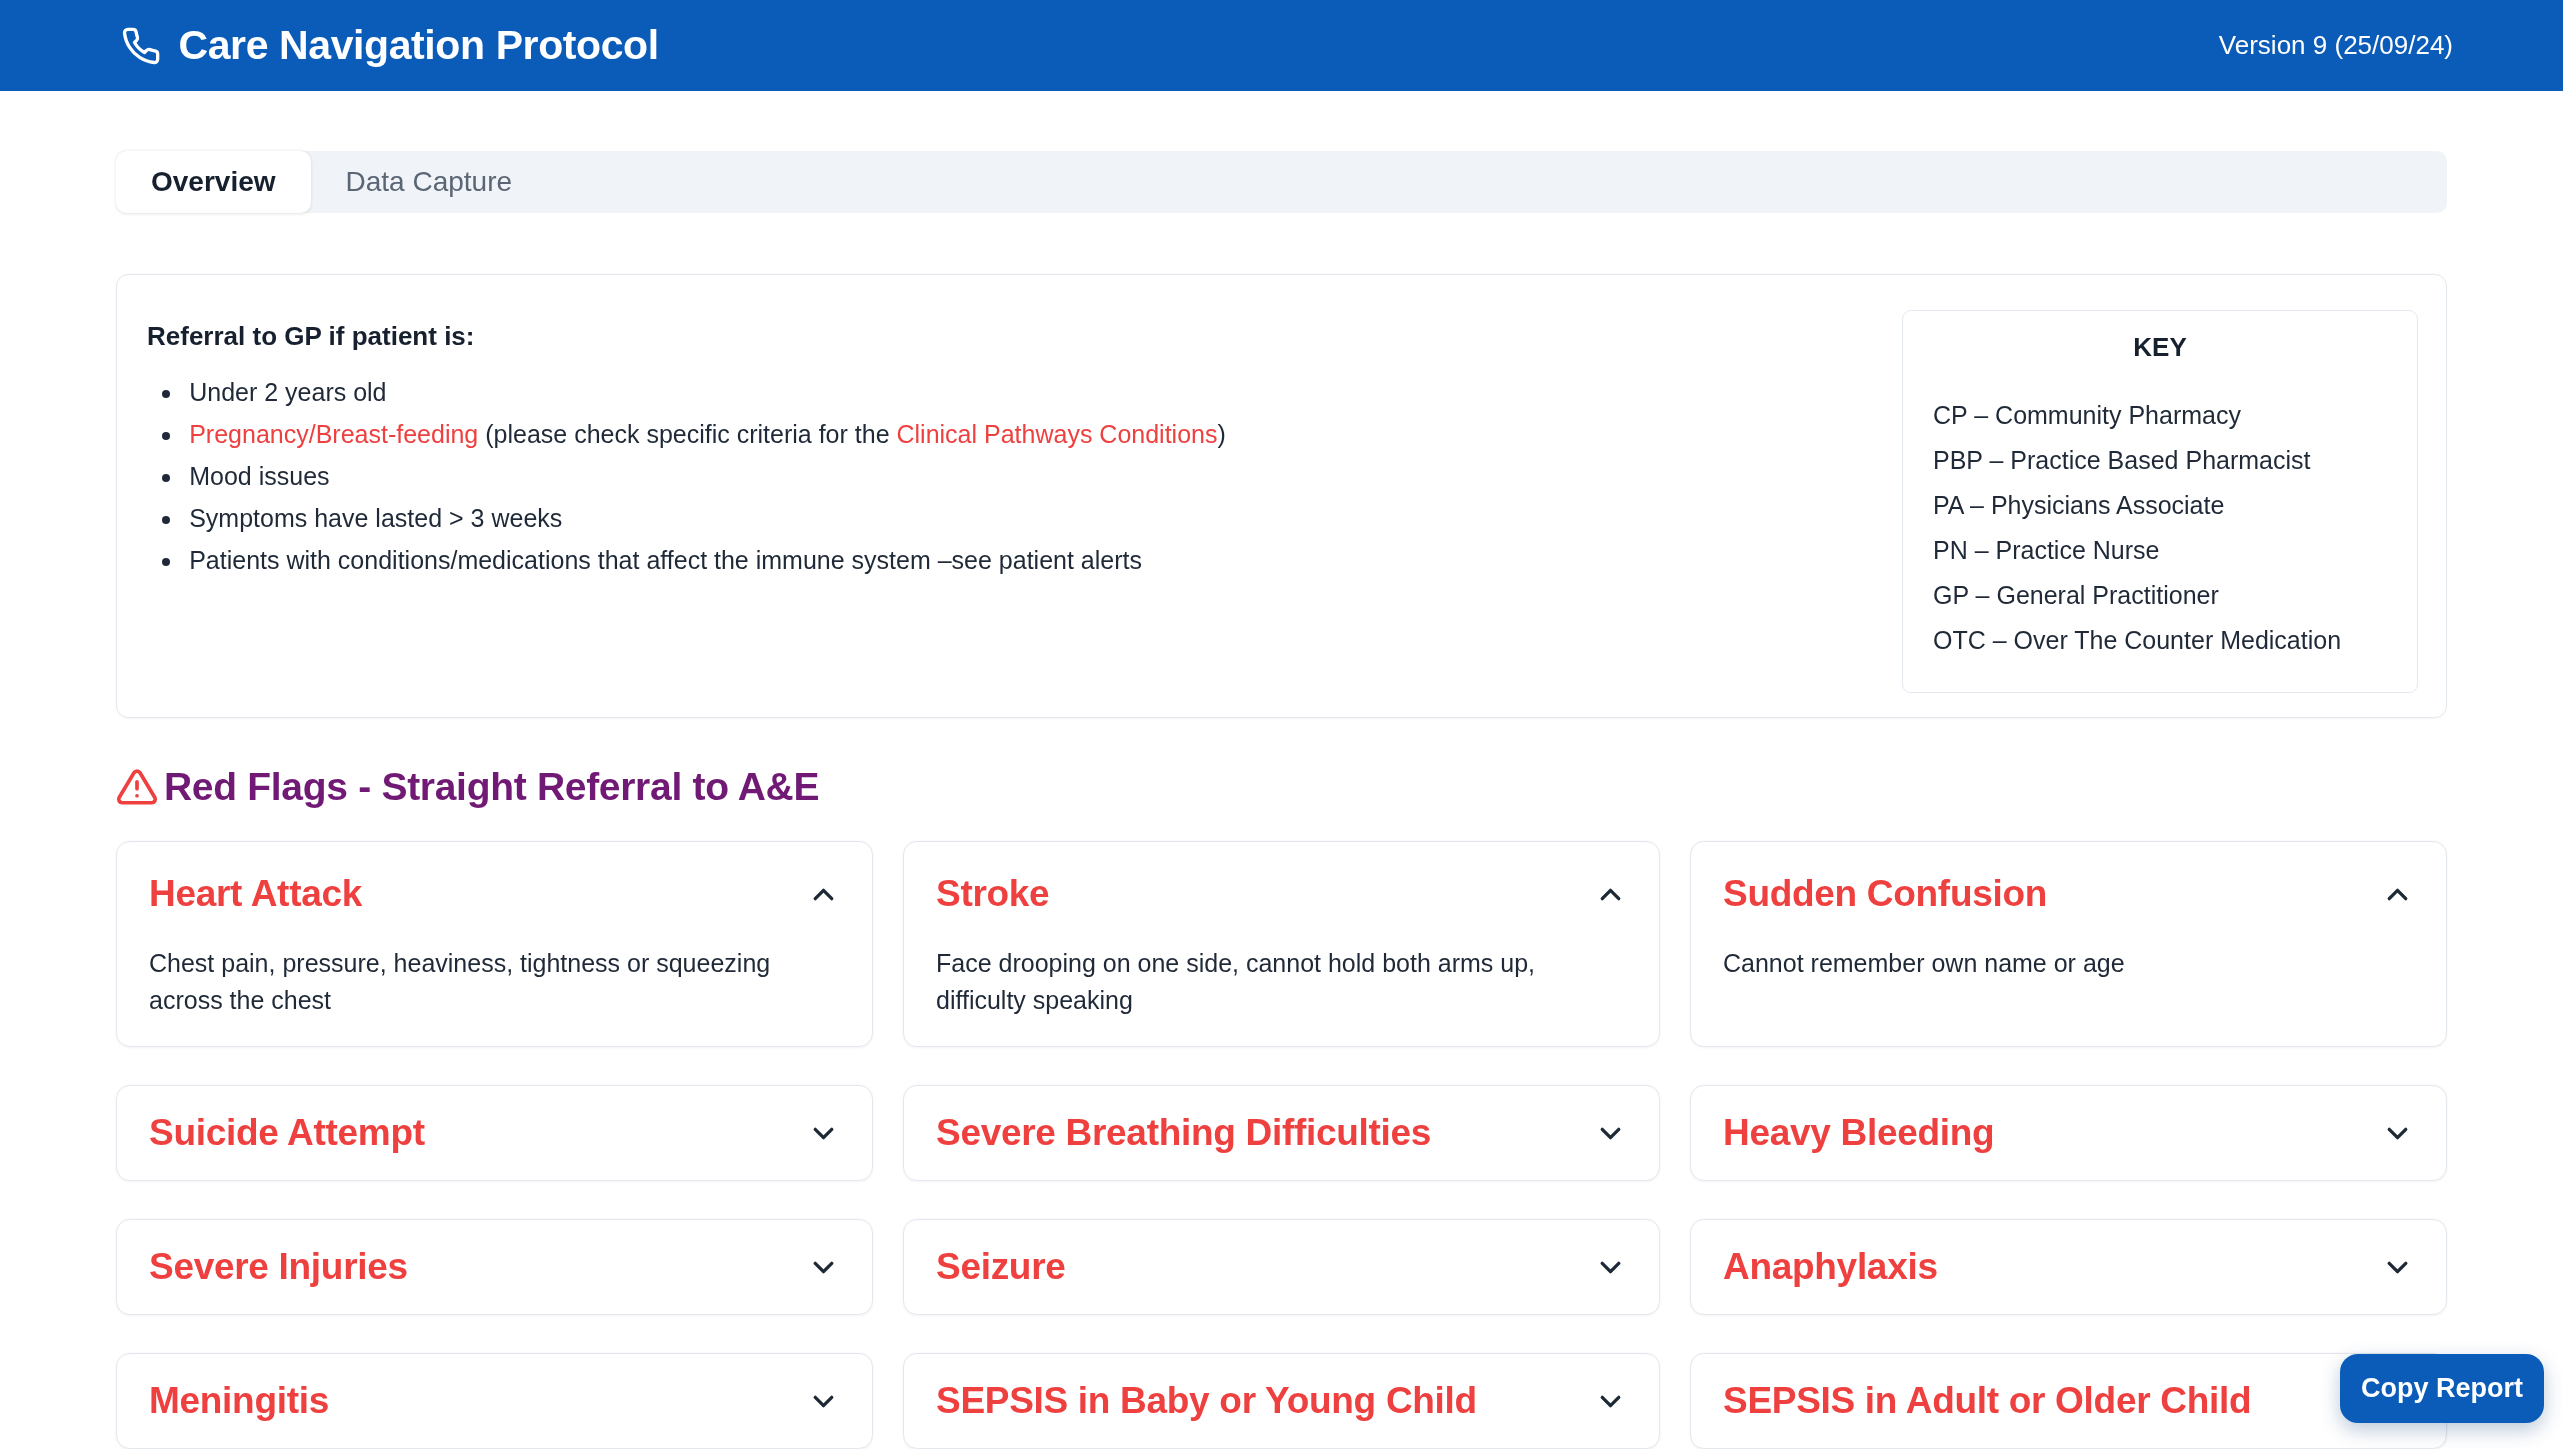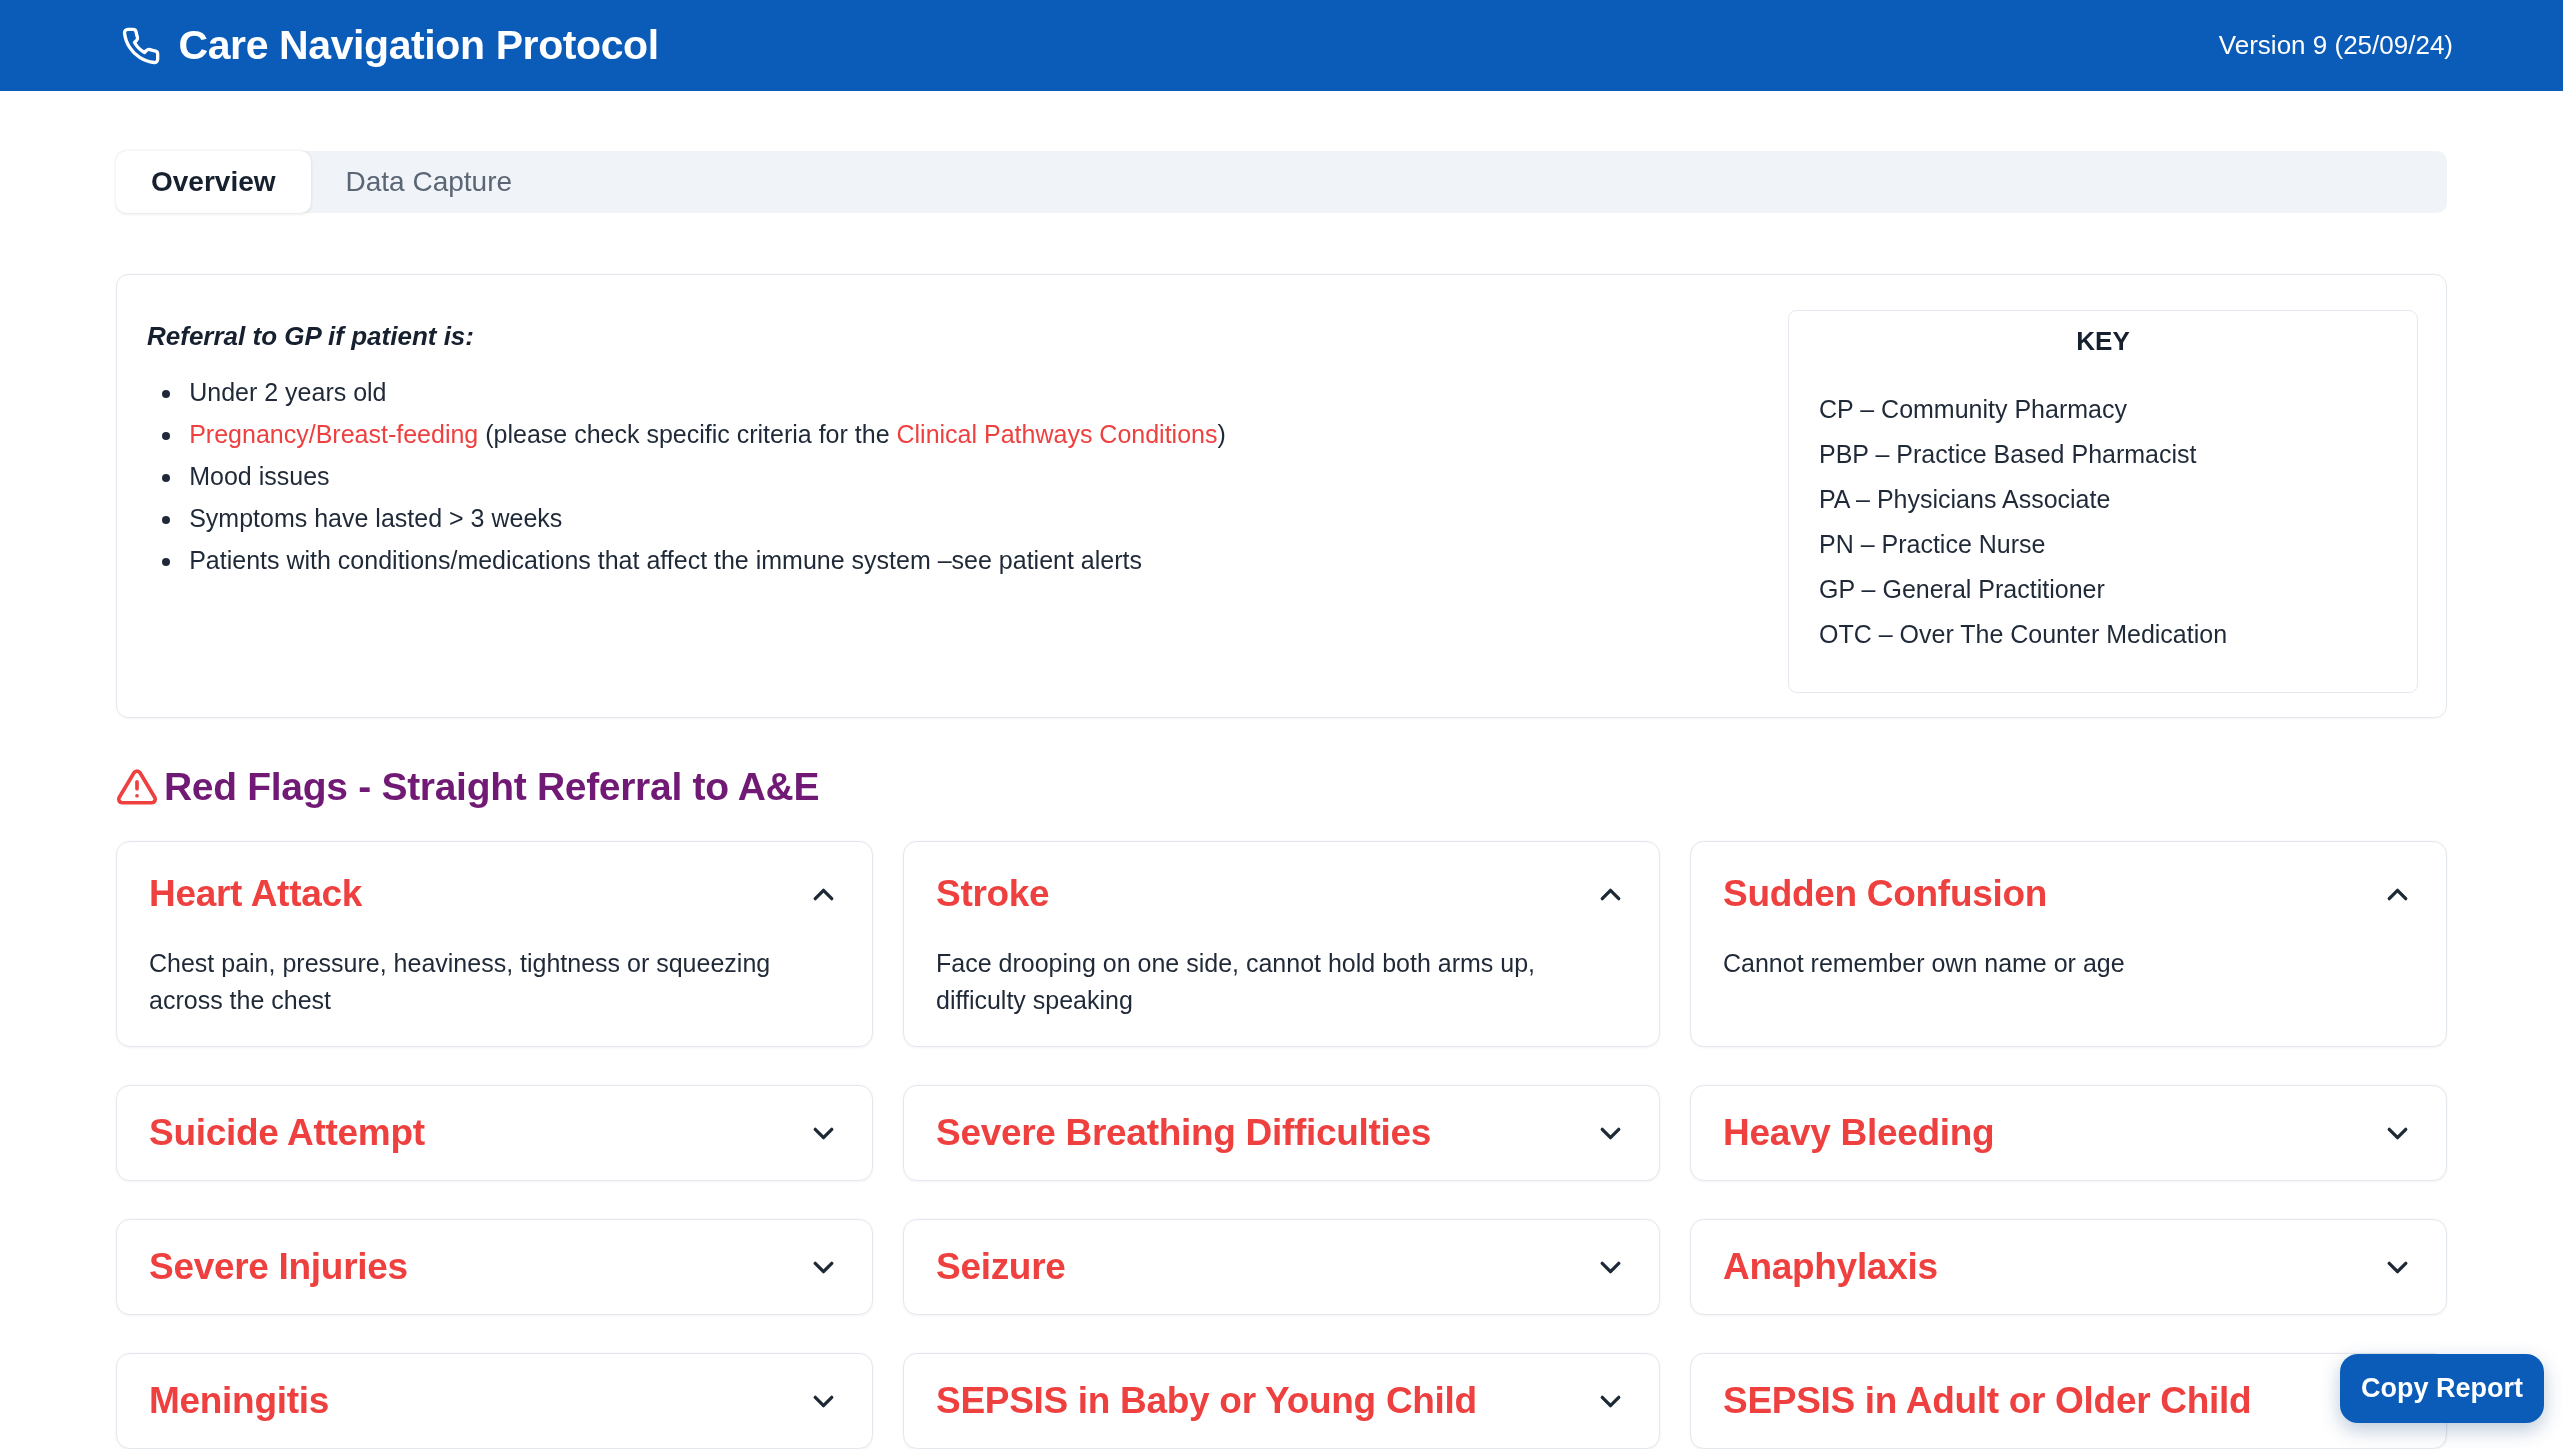--- a/index.html
+++ b/index.html
@@ -39,29 +39,29 @@
 
   
   .referral-card {
     margin-top:61px; height:444px;
     border:1.3px solid #e3e8ef; border-radius:12.2px;
     display:flex; justify-content:space-between;
     padding:35px 28px 35px 30px;
     box-shadow:0 0.9px 1.7px rgba(16,24,40,.04);
   }
   .referral-left { padding-top:10.5px; }
-  .referral-heading { margin:0 0 19px 0; font-size:26px; font-weight:700; color:#16202e;font-style:italic; }
+  .referral-heading { margin:0 0 19px 0; font-size:26px; font-weight:700; color:#16202e; }
   .referral-list { margin:0; padding-left:37px; font-size:25px; line-height:42px; color:#1f2937; }
   .referral-list li { padding-left:5.2px; }
   .red-text { color:#ef4040; }
 
   .key-box {
-    width:630px; height:383px; flex-shrink:0;
+    width:516px; height:383px; flex-shrink:0;
     border:1.3px solid #e3e8ef; border-radius:8.7px;
-    padding:8px 30px;
+    padding:14px 30px;
   }
   .key-title { margin:7px 0 30px; text-align:center; font-size:26px; font-weight:700; color:#16202e; }
   .key-item { font-size:25px; line-height:45px; color:#1f2937; }
 
   
   .redflags-heading {
     margin-top:48px; display:flex; align-items:center; gap:6px;
     color:#701a75; font-size:39px; font-weight:700; letter-spacing:-0.3px;
   }
   .redflags-heading svg { width:42px; height:42px; flex-shrink:0; }

